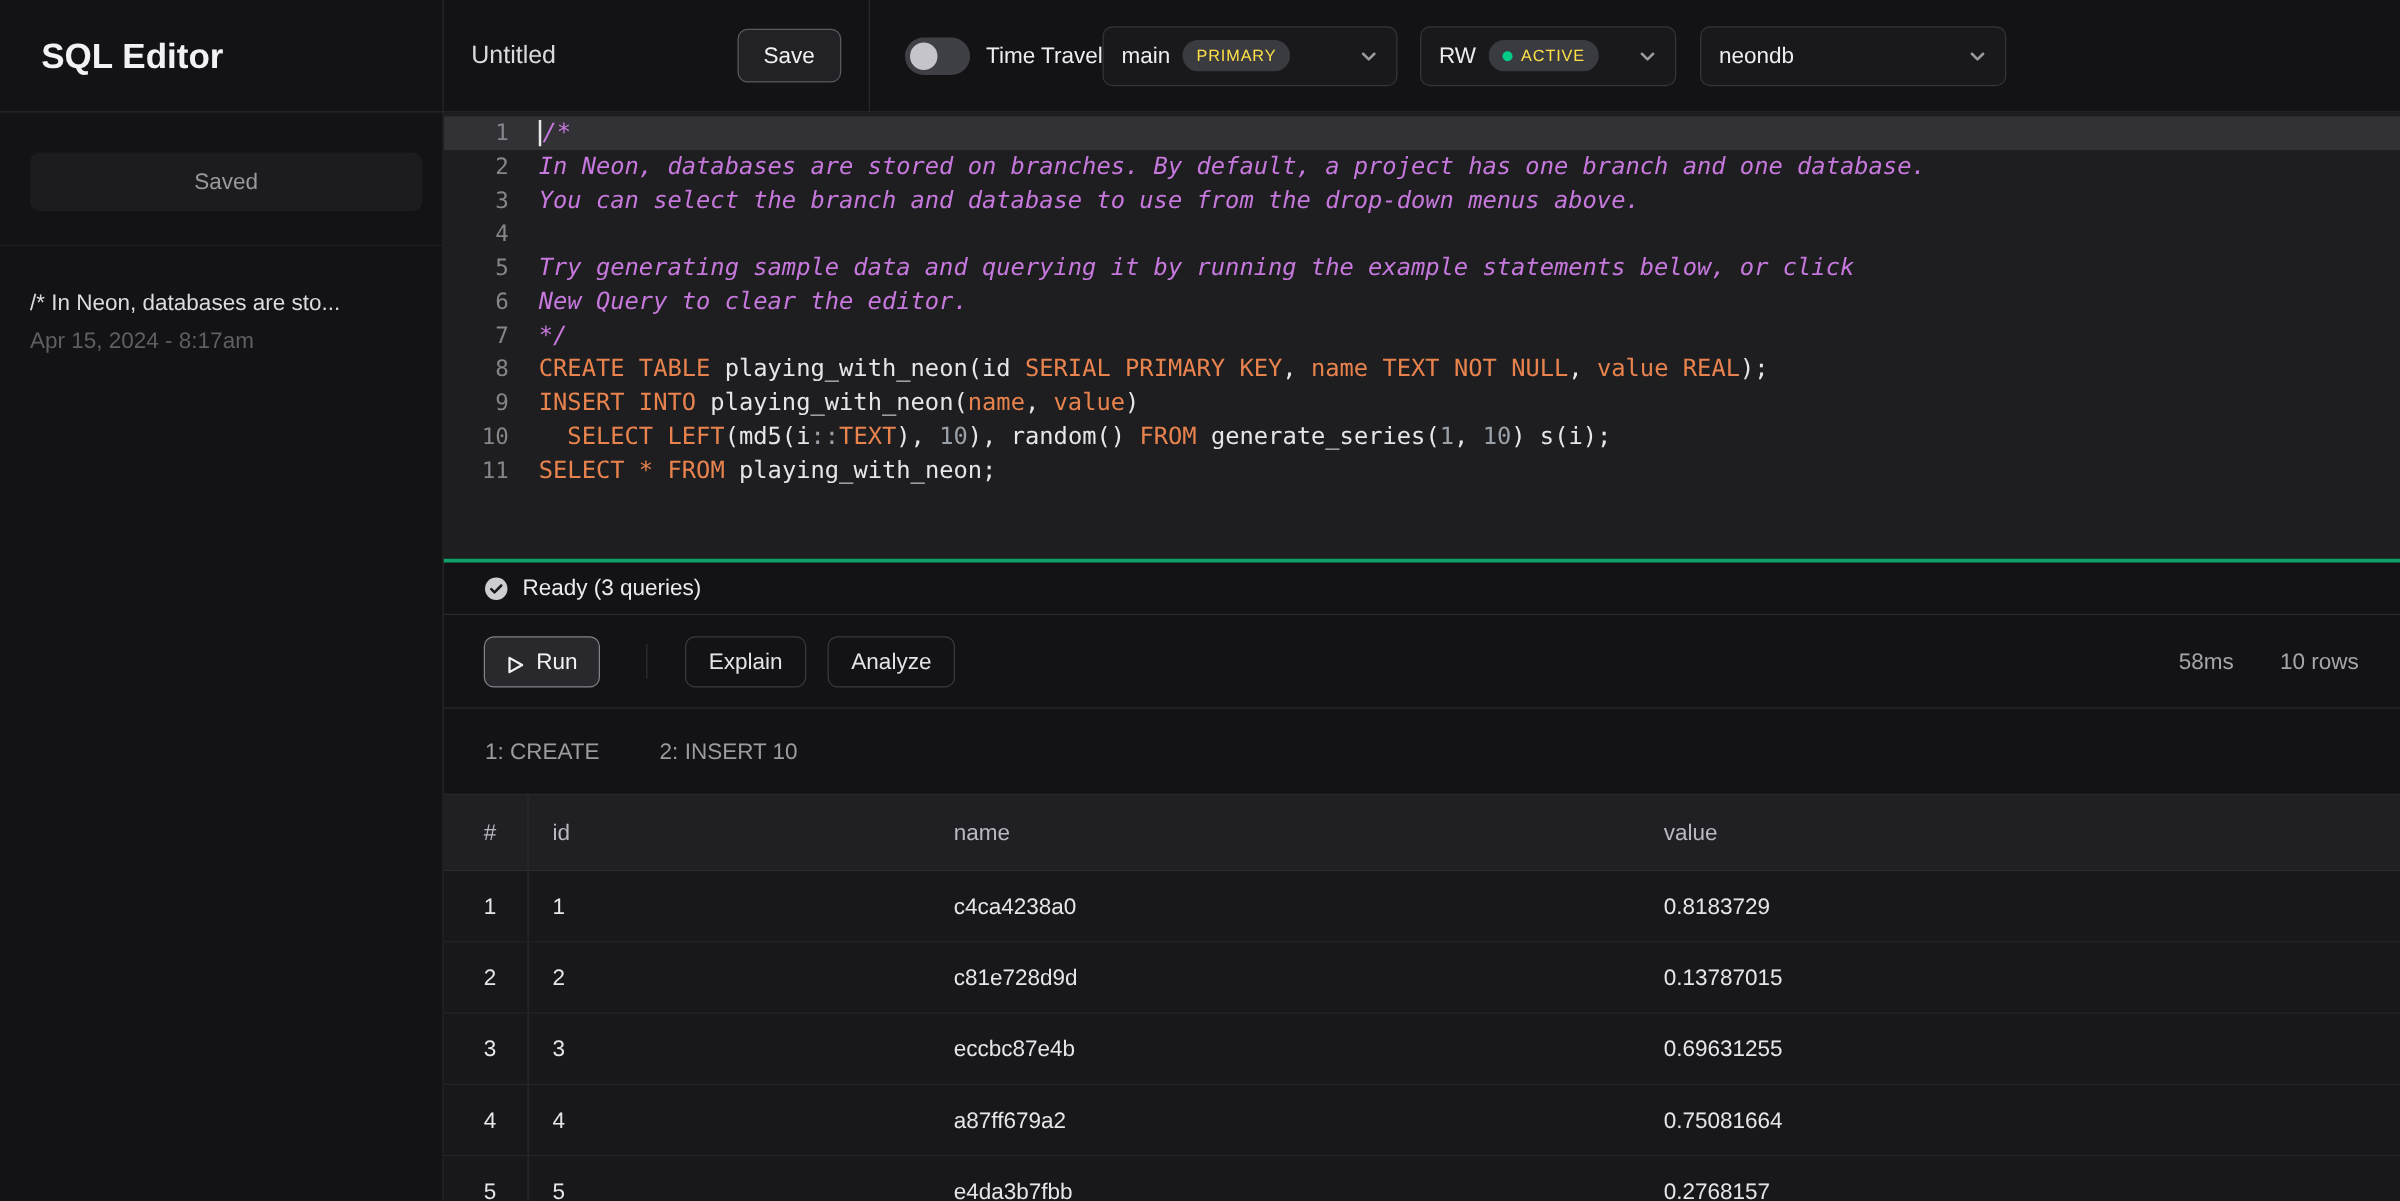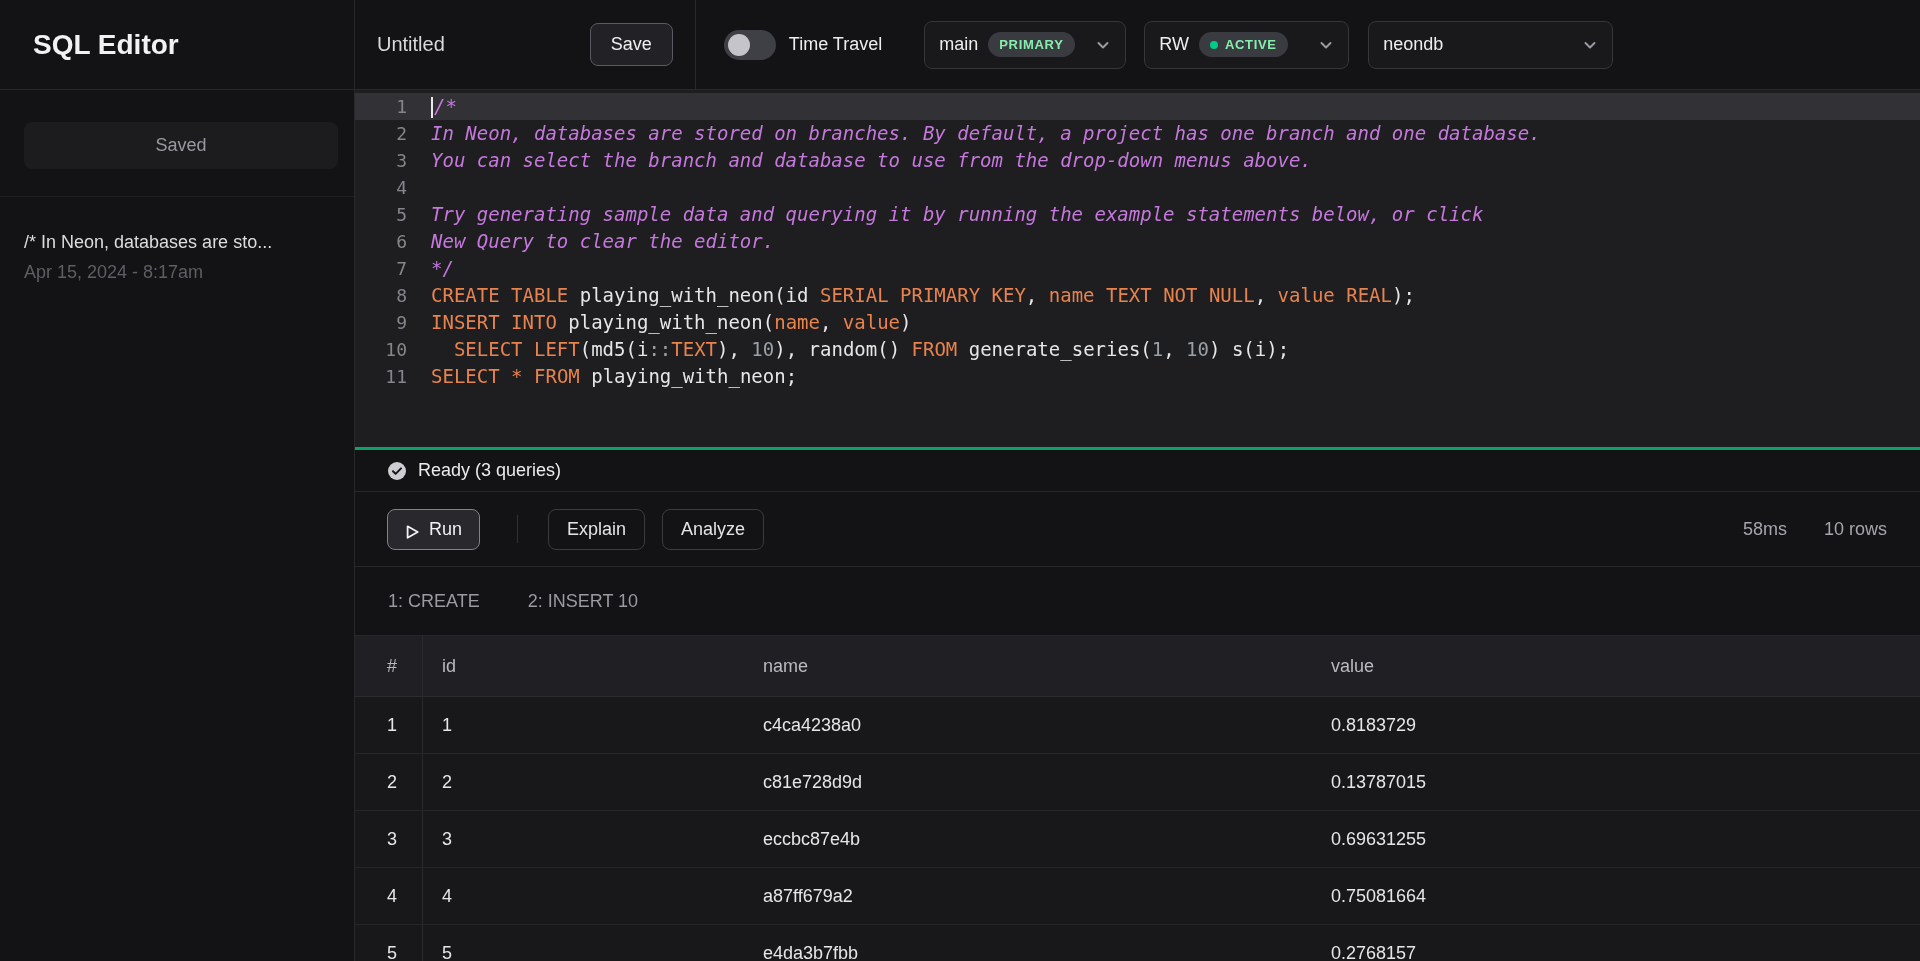--- a/index.html
+++ b/index.html
@@ -26,26 +26,26 @@
 
   
   .topbar { height:90px; flex:none; display:flex; align-items:center; border-bottom:1px solid #28282b; padding-left:22px; }
   .doc-title { font-size:20px; color:#dadadd; }
   .save-btn { margin-left:145px; padding:10px 20px; background:#222226; border:1px solid #595960; border-radius:8px; color:#f0f0f2; }
   .topbar-sep { width:1px; height:90px; background:#28282b; margin-left:22px; flex:none; }
   .toggle { margin-left:28px; width:52px; height:30px; border-radius:999px; background:#3f3f46; position:relative; flex:none; cursor:pointer; }
   .toggle-knob { position:absolute; left:4px; top:4px; width:22px; height:22px; border-radius:50%; background:#c4c4ca; }
   .toggle-label { margin-left:13px; color:#ededef; }
   .dropdown { height:48px; display:flex; align-items:center; gap:10px; padding:0 13px 0 14px; background:#19191c; border:1px solid #35353a; border-radius:8px; cursor:pointer; flex:none; }
-  .dd-branch { margin-left:42px; width:202px; }
+  .dd-branch { width:236px; }
   .dd-compute { margin-left:18px; width:205px; }
   .dd-database { margin-left:19px; width:245px; }
   .dd-value { color:#ededef; }
   .chev { margin-left:auto; flex:none; }
-  .pill { display:flex; align-items:center; gap:7px; background:#3a3a41; border-radius:999px; padding:5px 11px; font-size:13px; font-weight:700; letter-spacing:0.7px; color:#86efac;text-align:center; }
+  .pill { display:flex; align-items:center; gap:7px; background:#3a3a41; border-radius:999px; padding:5px 11px; font-size:13px; font-weight:400; letter-spacing:0.7px; color:#fde047;text-align:center; }
   .dot { width:8px; height:8px; border-radius:50%; background:var(--active-dot,#00cc88); flex:none; }
 
   
   .editor { height:357px; flex:none; background:#1e1e21; font-family:"DejaVu Sans Mono", monospace; font-size:19px; padding-top:3px; overflow:hidden; }
   .code-line { display:flex; height:27px; line-height:27px; white-space:pre; }
   .code-line.active { background:#313136; }
   .line-num { width:52px; flex:none; text-align:right; color:#85858b; font-size:18px; user-select:none; }
   .line-content { margin-left:24px; }
   .tok-c { color:var(--comment,#c678dd); font-style:italic; }
   .tok-k { color:var(--keyword,#e8834e); }

